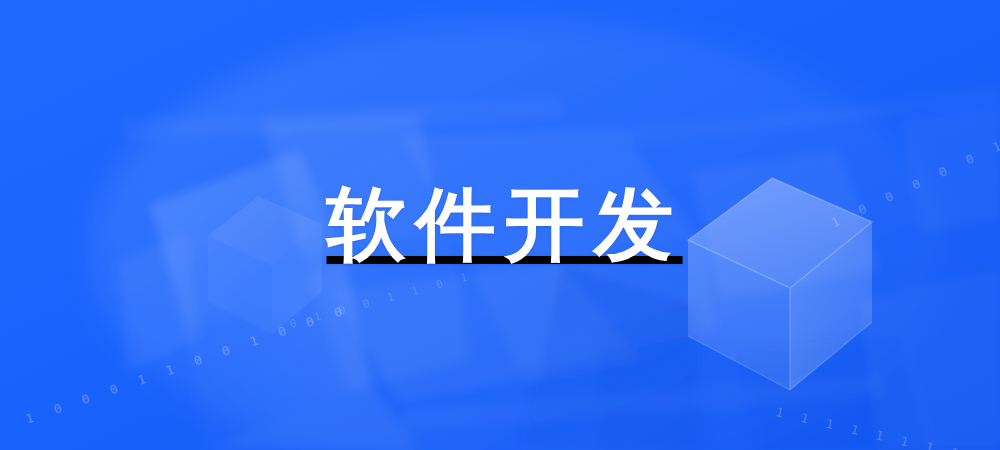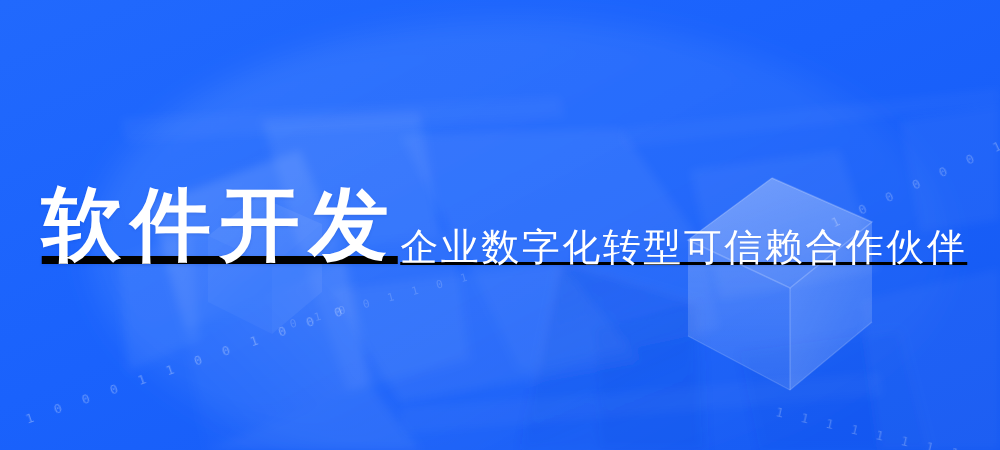--- a/index.html
+++ b/index.html
@@ -213,16 +213,15 @@
   <div class="binary-arc" id="binary-bottom-left">1 0 0 0 1 1 0 0 1 0 0 0</div>
 
   <div class="binary-arc" id="binary-right-mid">1 0 0 0 0 0 1 0 1 1</div>
 
   <div class="binary-arc" id="binary-bottom-right">1 1 1 1 1 1 1 1 1 1 1 1</div>
 
   <div class="binary-arc" id="binary-top-left">0 1 0 0 1 1 0 1</div>
 
   <div class="content">
     <h1 class="title">软件开发</h1>
-    <p class="subtitle">企业数字化转型可信赖合作伙伴</p>
   </div>
 
 </div>
 
 </body></html>

